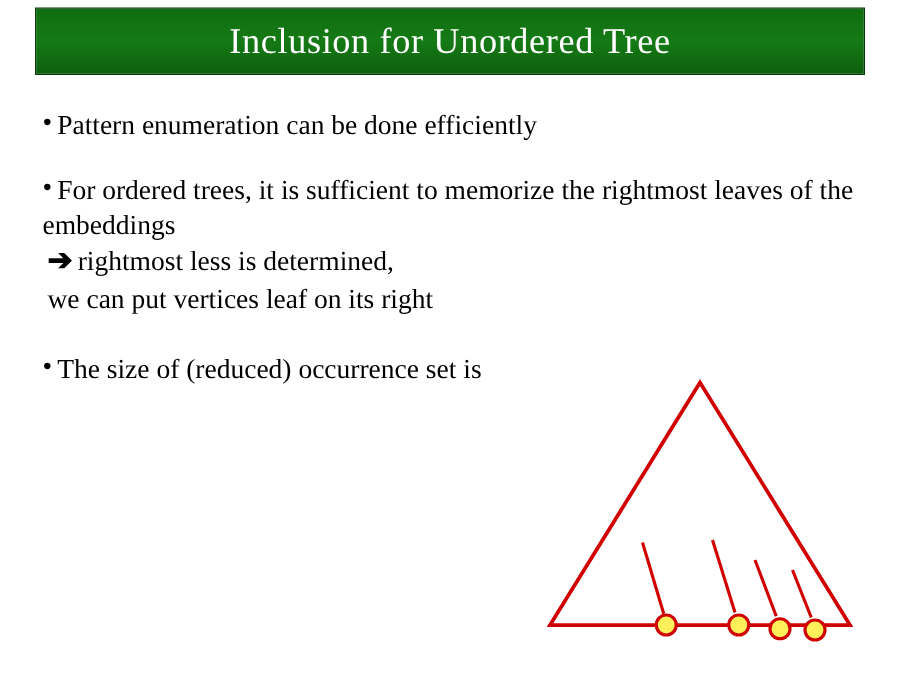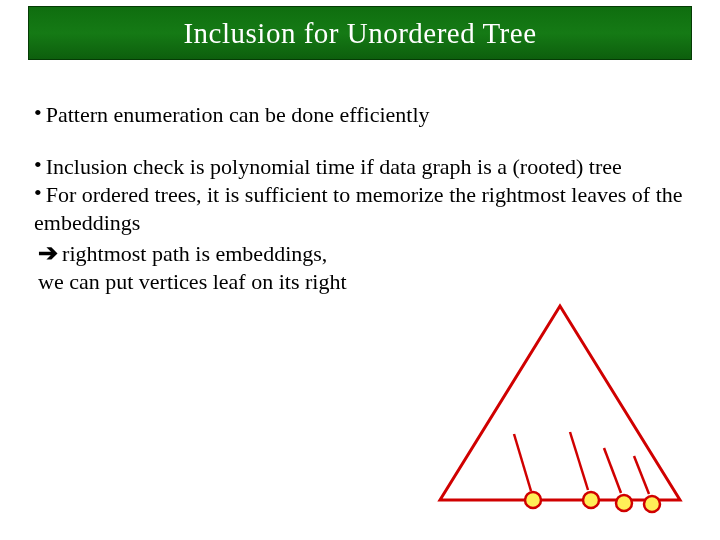--- a/index.html
+++ b/index.html
@@ -19,21 +19,21 @@
   }
   .title-text {
     color: #ffffff;
     font-family: "Comic Sans MS", "Segoe Print", cursive;
     font-size: 29px;
     letter-spacing: 0.5px;
   }
   .body {
     position: absolute;
     left: 34px;
-    top: 101px;
+    top: 86px;
     width: 650px;
     color: #000;
     font-size: 22px;
     line-height: 1.28;
   }
   .para { margin-bottom: 24px; }
   .bullet { display: inline-block; margin-right: 4px; transform: translateY(-2px); }
   .arrow { font-weight: bold; font-size: 24px; margin-right: 4px; }
   .tight .line { margin-bottom: 0; }
   .indent { padding-left: 4px; }
@@ -56,34 +56,34 @@
   </div>
 
   <div class="body">
 
     <div class="para">
       <span class="bullet">•</span><span>Pattern enumeration can be done efficiently</span>
     </div>
 
     <div class="para tight">
       <div class="line">
-        <span class="bullet">•</span><span>Inclusion check is polynomial time if data graph is a (rooted) tree</span>
-      </div>
-      <div class="line">
         <span class="bullet">•</span><span>For ordered trees, it is sufficient to memorize the rightmost leaves of the embeddings</span>
       </div>
       <div class="line indent">
-        <span class="arrow">➔</span><span>rightmost path is embeddings,</span>
+        <span class="arrow">➔</span><span>rightmost less is determined,</span>
       </div>
       <div class="line indent">
         <span>we can put vertices leaf on its right</span>
       </div>
     </div>
 
     <div class="para tight" style="margin-top:28px;">
+      <div class="line">
+        <span class="bullet">•</span><span>The size of (reduced) occurrence set is</span>
+      </div>
     </div>
 
   </div>
 
   <div class="tri-wrap">
     <svg viewBox="0 0 260 220">
 
       <polygon points="130,6 10,200 250,200" fill="none" stroke="#d00000" stroke-width="3" stroke-linejoin="miter"></polygon>
 
       <line x1="84" y1="134" x2="101" y2="191" stroke="#d00000" stroke-width="2.5"></line>

